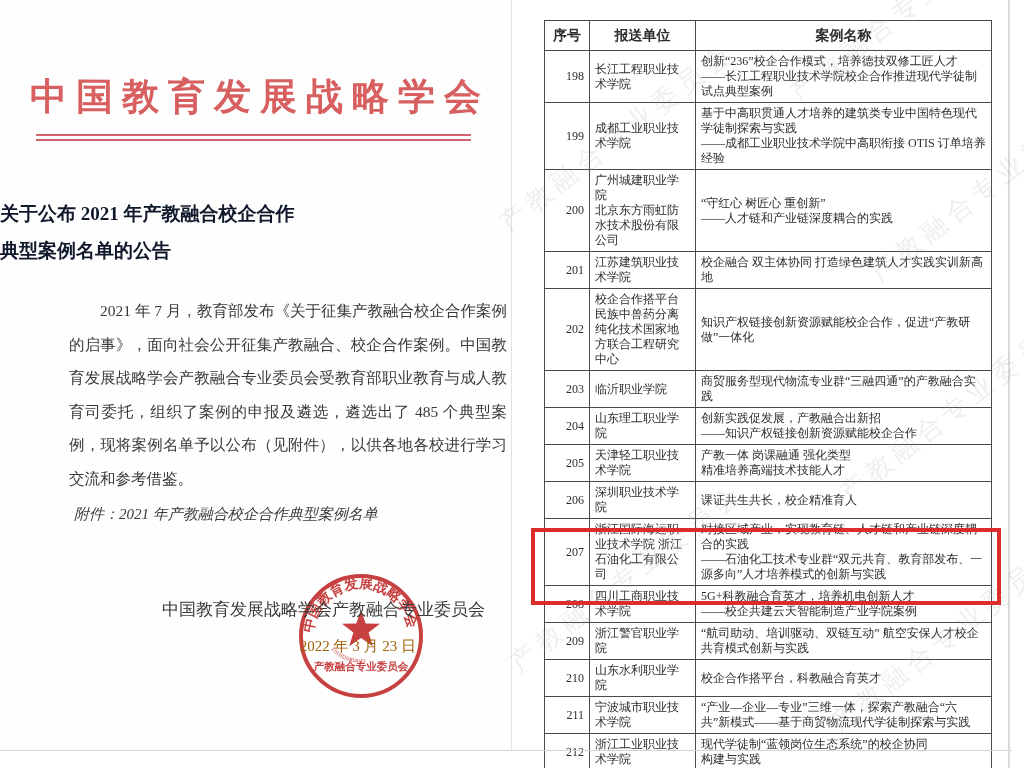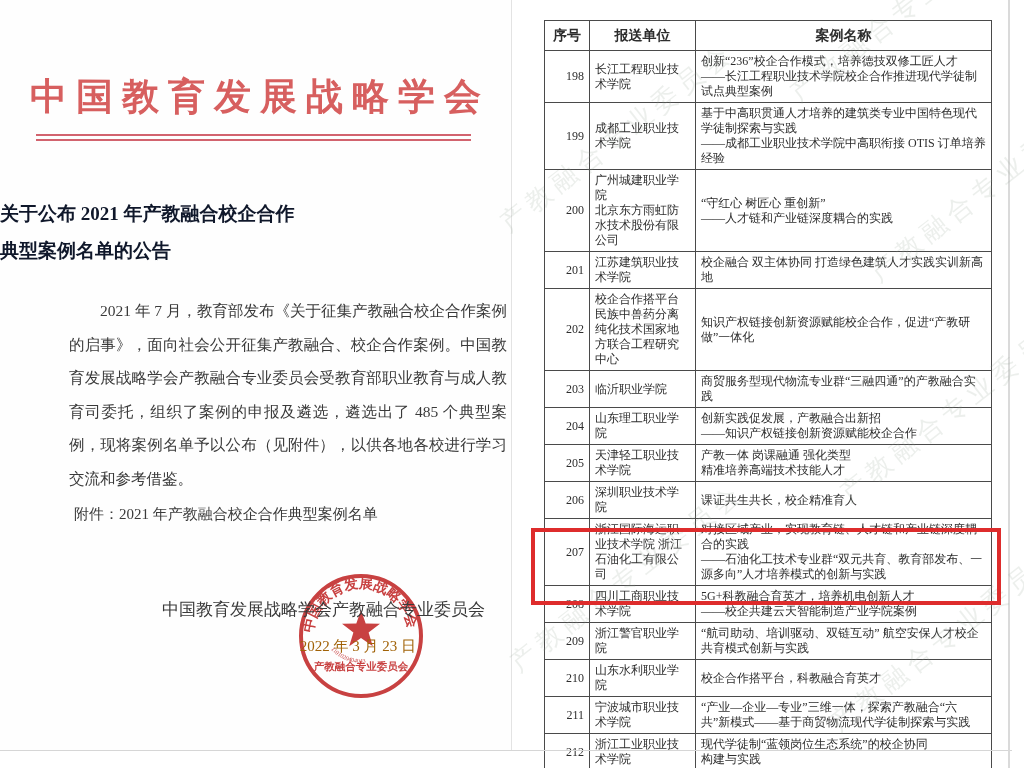--- a/index.html
+++ b/index.html
@@ -26,21 +26,21 @@
   }
   .doc-title {
     position:absolute; top:195px; left:0; width:100%; text-align:left;
     font-size:19px; font-weight:bold; color:#0f172a; line-height:37px;
   }
   .doc-body {
     position:absolute; top:294px; left:37px; width:438px;
     font-size:15.5px; line-height:33.5px; color:#3a3a3a;
     text-align:justify; text-indent:2em;margin-left:32px;
   }
-  .attachment { position:absolute; top:505px; left:74px; font-size:15px; color:#3a3a3a; }
+  .attachment { position:absolute; top:505px; left:74px; font-size:15px; color:#3a3a3a;font-style:italic; }
   .signer { position:absolute; top:598px; right:26px; font-size:17px; color:#3a3a3a; z-index:3; }
   .doc-date { position:absolute; top:637px; right:95px; font-size:15px; color:#a16207; z-index:3; }
   .seal { position:absolute; left:296px; top:571px; width:130px; height:130px; z-index:2; opacity:0.92; }
 
   
   #right-page { position:absolute; left:513px; top:0; width:495px; height:768px; background:#ffffff; }
   .table-wrap { position:absolute; left:31px; top:20px; width:447px; }
   table#case-table {
     border-collapse:collapse; table-layout:fixed; width:447px;
     font-size:12px; line-height:15px; color:#2d2d2d;

